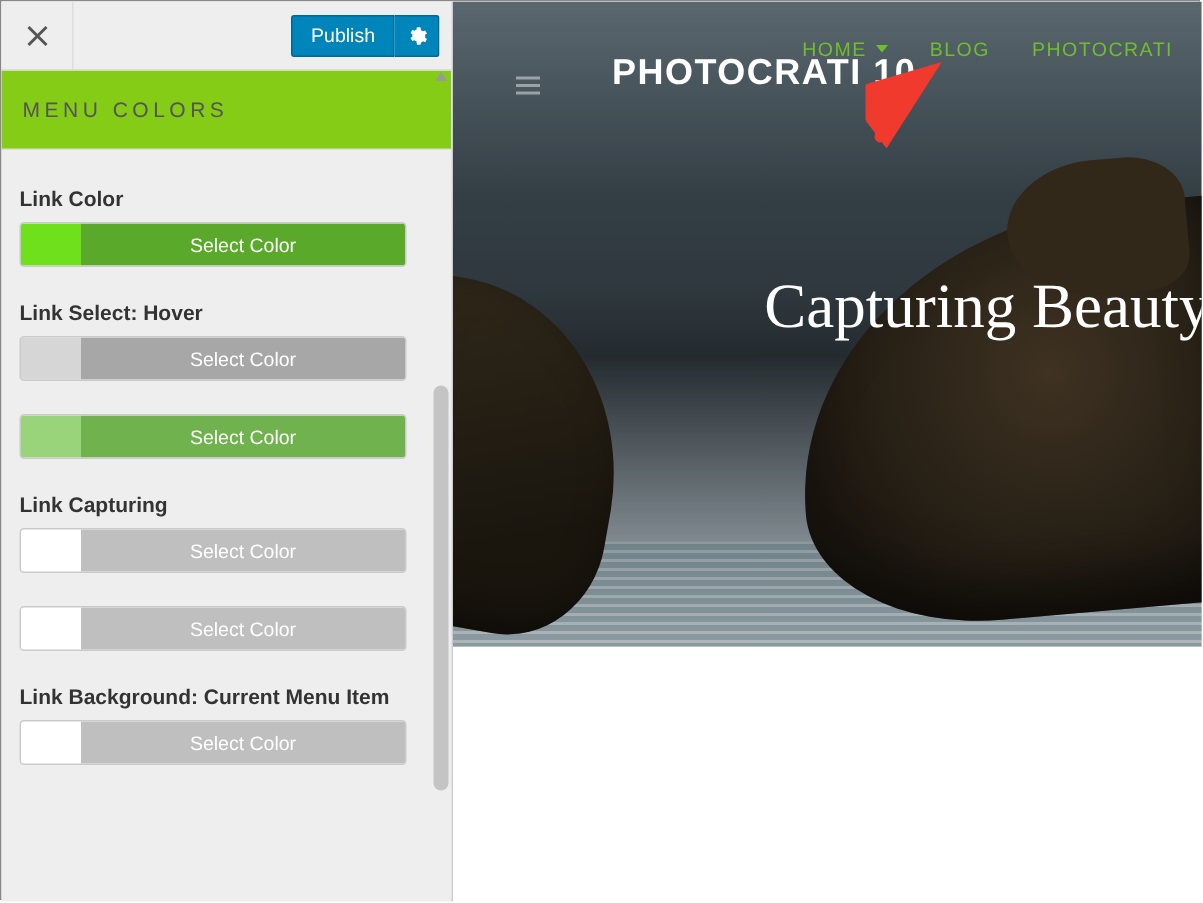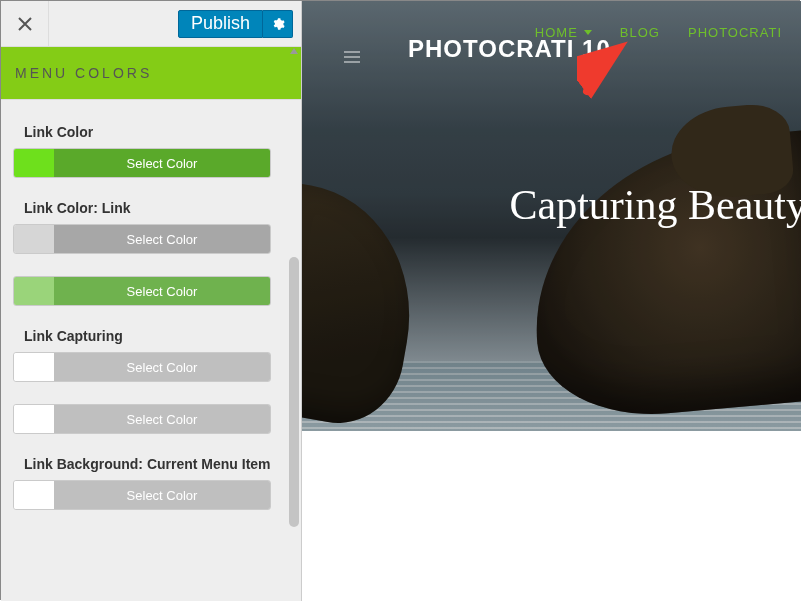--- a/index.html
+++ b/index.html
@@ -4,28 +4,28 @@
 <style>
 * { margin: 0; padding: 0; box-sizing: border-box; }
 html, body { width: 802px; height: 602px; overflow: hidden; font-family: -apple-system, "Segoe UI", Helvetica, Arial, sans-serif; }
 .frame { width: 800px; height: 600px; border: 1px solid #888; position: relative; background: #fff; }
 .sidebar { position: absolute; left: 0; top: 0; width: 300px; height: 600px; background: #eeeeee; }
 .topbar { height: 46px; background: #eeeeee; border-bottom: 1px solid #ddd; display: flex; align-items: stretch; }
 .close-box { width: 48px; display: flex; align-items: center; justify-content: center; border-right: 1px solid #ddd; color: #555; cursor: pointer; }
 .close-box svg { width: 14px; height: 14px; }
 .topbar-spacer { flex: 1; }
 .publish-group { display: flex; align-items: center; padding: 8px 8px 8px 0; }
-.publish-btn { background: #0085ba; color: #fff; border: 1px solid #006799; font-size: 18px; padding: 4px 12px; border-radius: 2px 0 0 2px; cursor: pointer; height: 28px; display: flex; align-items: center; }
+.publish-btn { background: #0085ba; color: #fff; border: 1px solid #006799; font-size: 13px; padding: 4px 12px; border-radius: 2px 0 0 2px; cursor: pointer; height: 28px; display: flex; align-items: center; }
 .gear-btn { background: #0085ba; color: #fff; border: 1px solid #006799; border-left: none; border-radius: 0 2px 2px 0; height: 28px; width: 30px; display: flex; align-items: center; justify-content: center; cursor: pointer; }
 .gear-btn svg { width: 14px; height: 14px; fill: #fff; }
 .scroll-area { position: absolute; left: 0; top: 46px; width: 300px; height: 554px; overflow: hidden; }
 .section-title { background: #84cc16; padding: 18px 14px; font-size: 14px; letter-spacing: 3px; color: #555; font-weight: 400; border-bottom: 1px solid #ddd; }
 .controls { padding: 24px 12px 12px 12px; }
 .ctrl { margin-bottom: 22px; }
-.ctrl-label { font-size: 14px; color: #333; margin-bottom: 8px; font-weight: 600; margin-left: 11px; }
+.ctrl-label { font-size: 14px; color: #333; margin-bottom: 8px; font-weight: 600; }
 .color-btn { width: 258px; height: 30px; border: 1px solid rgba(0,0,0,0.15); border-radius: 3px; overflow: hidden; display: flex; cursor: pointer; }
 .swatch { width: 40px; height: 100%; }
 .btn-label { flex: 1; display: flex; align-items: center; justify-content: center; font-size: 13px; color: #fff; }
 .scrollbar-vert { position: absolute; right: 0; top: 46px; width: 14px; height: 554px; }
 .thumb { position: absolute; left: 2px; top: 210px; width: 10px; height: 270px; background: #c4c4c4; border-radius: 5px; }
 .arrow-up-ind { position: absolute; top: 1px; left: 3px; width: 0; height: 0; border-left: 4px solid transparent; border-right: 4px solid transparent; border-bottom: 6px solid #999; }
 .preview { position: absolute; left: 300px; top: 0; width: 500px; height: 600px; background: #fff; border-left: 1px solid #ccc; overflow: hidden; }
 .hero { width: 500px; height: 430px; position: relative; background: linear-gradient(180deg, #6b7a83 0%, #3d4a52 30%, #374249 45%, #2b3338 55%, #9aa6ad 85%, #c3cdd3 100%); }
 
 .rock-r { position: absolute; right: -40px; bottom: 20px; width: 310px; height: 270px; background: radial-gradient(circle at 55% 40%, #4a3b28 0%, #2e261a 50%, #1e1811 75%); border-radius: 74% 0% 0% 40% / 70% 0% 0% 30%; transform: rotate(-5deg); box-shadow: inset -20px -20px 40px rgba(0,0,0,0.5); }
@@ -71,21 +71,21 @@
       <div class="section-title">MENU COLORS</div>
       <div class="controls" id="controls-host">
           <div class="ctrl">
             <div class="ctrl-label">Link Color</div>
             <div class="color-btn">
               <div class="swatch" style="background: rgb(110, 224, 28);"></div>
               <div class="btn-label" style="background: rgb(90, 169, 42);">Select Color</div>
             </div>
           </div>
           <div class="ctrl">
-            <div class="ctrl-label">Link Color: Link</div>
+            <div class="ctrl-label">Link Select: Hover</div>
             <div class="color-btn">
               <div class="swatch" style="background: rgb(214, 214, 214);"></div>
               <div class="btn-label" style="background: rgb(167, 167, 167);">Select Color</div>
             </div>
           </div>
           <div class="ctrl">
             <div class="color-btn">
               <div class="swatch" style="background: rgb(154, 212, 122);"></div>
               <div class="btn-label" style="background: rgb(111, 178, 78);">Select Color</div>
             </div>

